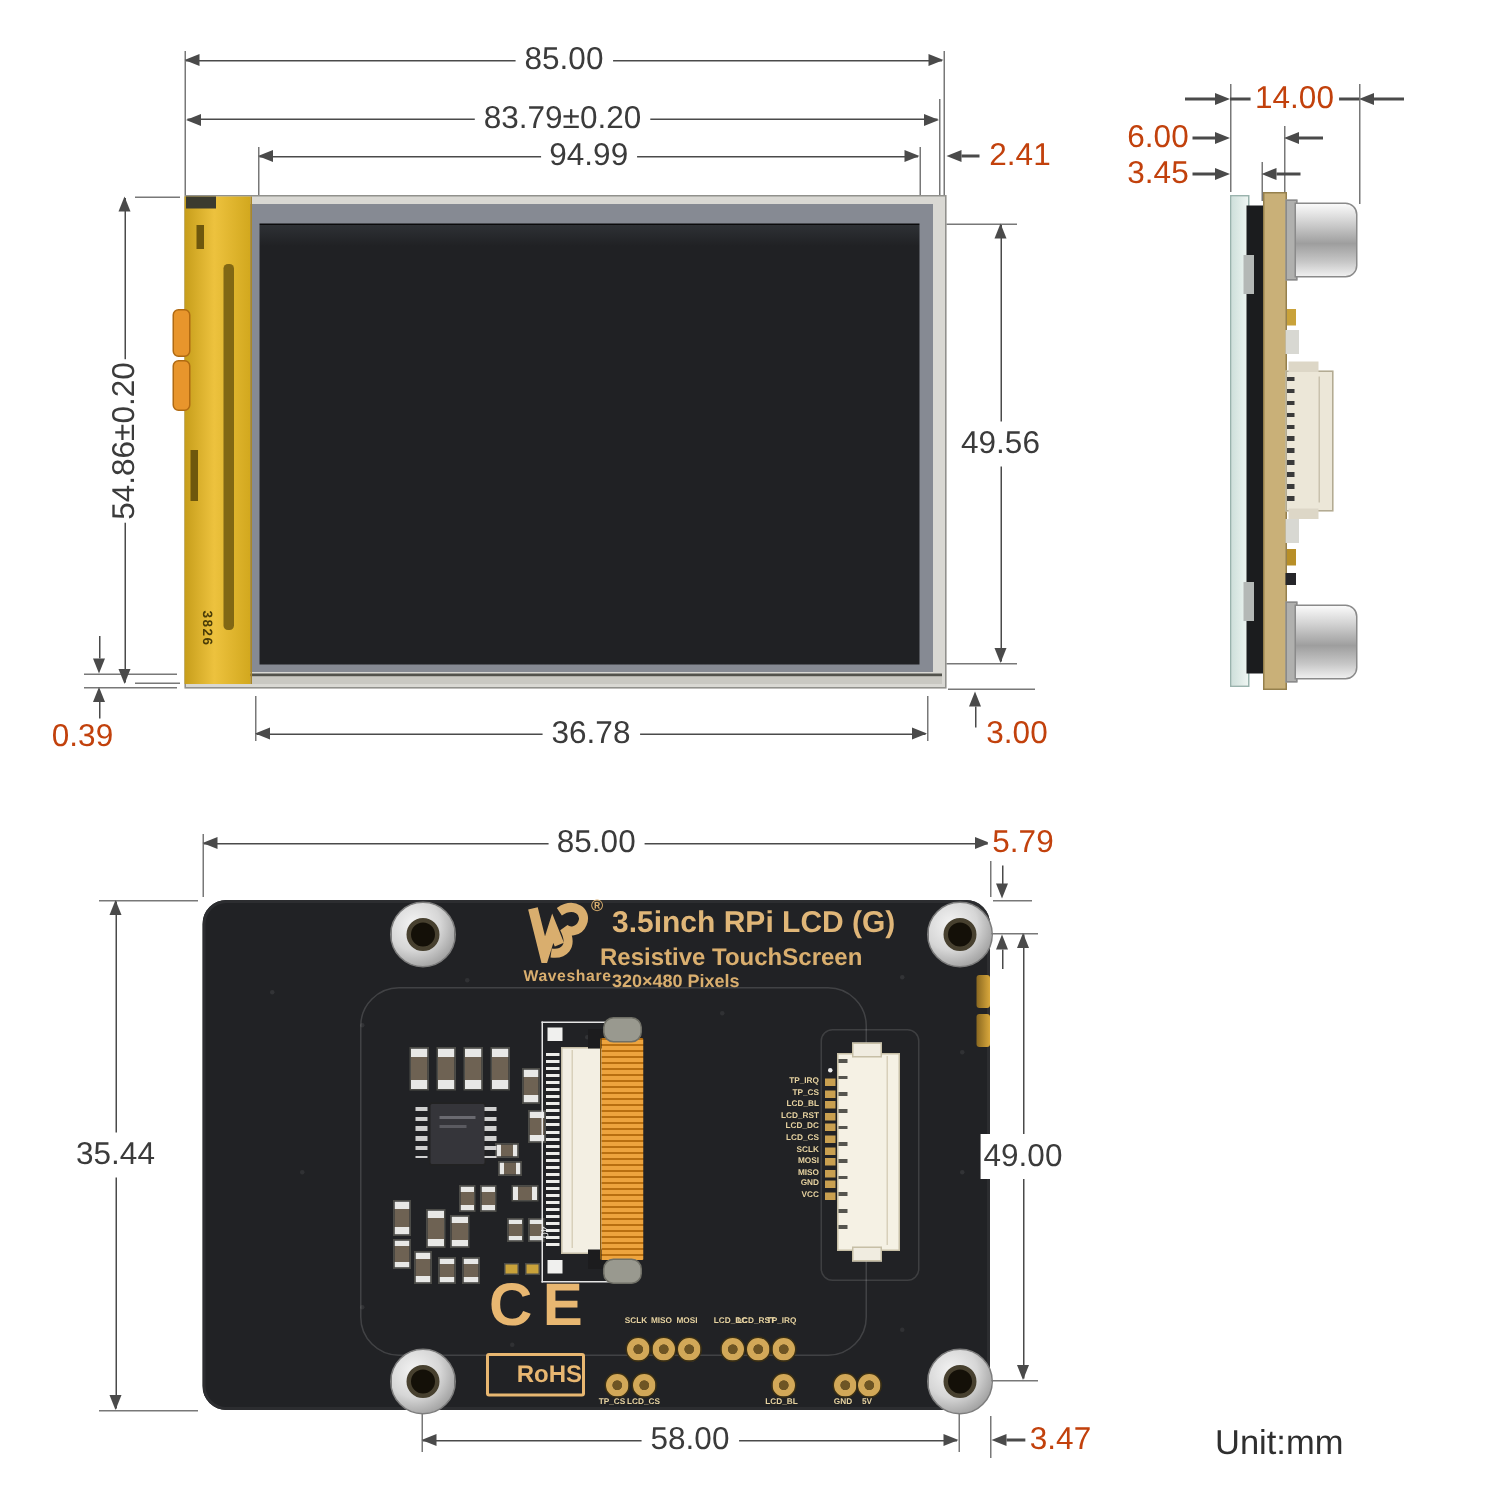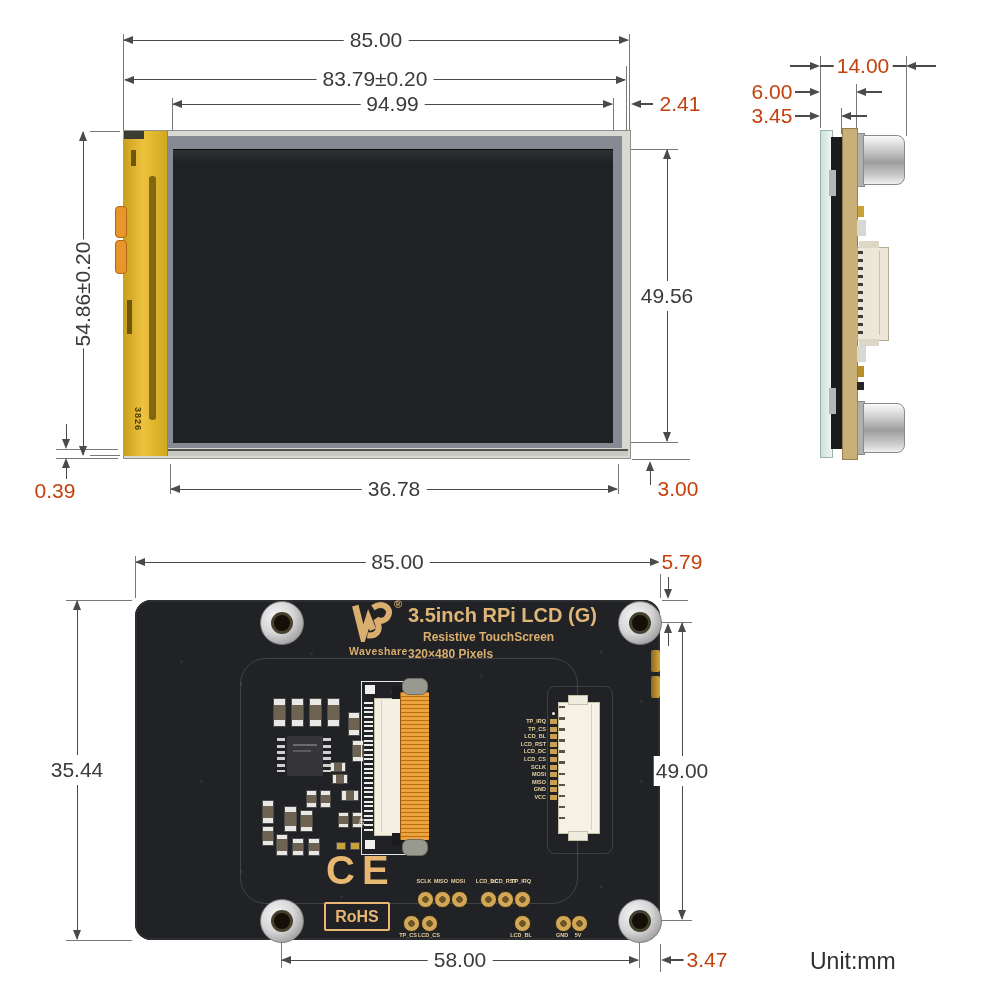--- a/index.html
+++ b/index.html
@@ -222,21 +222,21 @@
         <div></div>
       </div>
 
     <svg class="abs" style="left:352px;top:600px;" width="44" height="42" viewBox="0 0 40 38">
       <path d="M3 5 L10 33 L15 17 L19 27" stroke="#d9ae6e" stroke-width="6" fill="none"></path>
       <path d="M19 7 C28 1 36 7 33 14 C31 19 25 20 22 17 C28 29 21 33 14 32" stroke="#d9ae6e" stroke-width="5.5" fill="none"></path>
     </svg>
     <span class="abs gold" style="left:394px;top:598px;font-size:11px;font-weight:bold;">®</span>
     <span class="abs gold" style="left:349px;top:645px;font-size:10.5px;font-weight:bold;letter-spacing:.4px;">Waveshare</span>
     <span class="abs" style="left:408px;top:604px;font-size:20px;font-weight:bold;color:#e0b678;white-space:nowrap;">3.5inch RPi LCD (G)</span>
-    <span class="abs gold" style="left:423px;top:630px;font-size:12px;font-weight:bold;text-align:right;">Resistive TouchScreen</span>
+    <span class="abs gold" style="left:400px;top:630px;font-size:16px;font-weight:bold;text-align:right;">Resistive TouchScreen</span>
     <span class="abs gold" style="left:408px;top:647px;font-size:12px;font-weight:bold;">320×480 Pixels</span>
 
     <div class="part rcomp" style="left:273px;top:698px;width:11px;height:27px;"></div>
     <div class="part rcomp" style="left:291px;top:698px;width:11px;height:27px;"></div>
     <div class="part rcomp" style="left:309px;top:698px;width:11px;height:27px;"></div>
     <div class="part rcomp" style="left:327px;top:698px;width:11px;height:27px;"></div>
     <div class="part rcomp" style="left:348px;top:712px;width:10px;height:22px;"></div>
     <div class="part rcomp" style="left:352px;top:740px;width:10px;height:20px;"></div>
     <div class="part rcomph" style="left:330px;top:762px;width:14px;height:8px;"></div>
     <div class="part rcomph" style="left:332px;top:774px;width:14px;height:8px;"></div>
@@ -301,21 +301,21 @@
     <div class="cpad" style="top:765px;"></div>
     <div class="cpad" style="top:772px;"></div>
     <div class="cpad" style="top:780px;"></div>
     <div class="cpad" style="top:787px;"></div>
     <div class="cpad" style="top:795px;"></div>
 
     <div class="abs" style="left:651px;top:650px;width:9px;height:22px;background:linear-gradient(90deg,#8a6820,#d9a83c);border-radius:2px;"></div>
     <div class="abs" style="left:651px;top:676px;width:9px;height:22px;background:linear-gradient(90deg,#8a6820,#d9a83c);border-radius:2px;"></div>
 
     <span class="abs" style="left:326px;top:850px;font-size:40px;font-weight:bold;color:#e8b771;letter-spacing:7px;line-height:40px;">CE</span>
-    <div class="abs" style="left:324px;top:902px;width:62px;height:25px;border:2.5px solid #e8b771;border-radius:2px;text-align:center;">
+    <div class="abs" style="left:324px;top:902px;width:62px;height:25px;border:2.5px solid #e8b771;border-radius:2px;text-align:right;">
       <span style="font-size:16px;font-weight:bold;color:#e8b771;line-height:25px;">RoHS</span>
     </div>
 
     <span class="ptl" style="left:424px;top:878px;">SCLK</span>
     <span class="ptl" style="left:441px;top:878px;">MISO</span>
     <span class="ptl" style="left:458px;top:878px;">MOSI</span>
     <span class="ptl" style="left:487px;top:878px;">LCD_DC</span>
     <span class="ptl" style="left:504px;top:878px;">LCD_RST</span>
     <span class="ptl" style="left:521px;top:878px;">TP_IRQ</span>
     <div class="pad" style="left:416.5px;top:890.5px;"></div>

